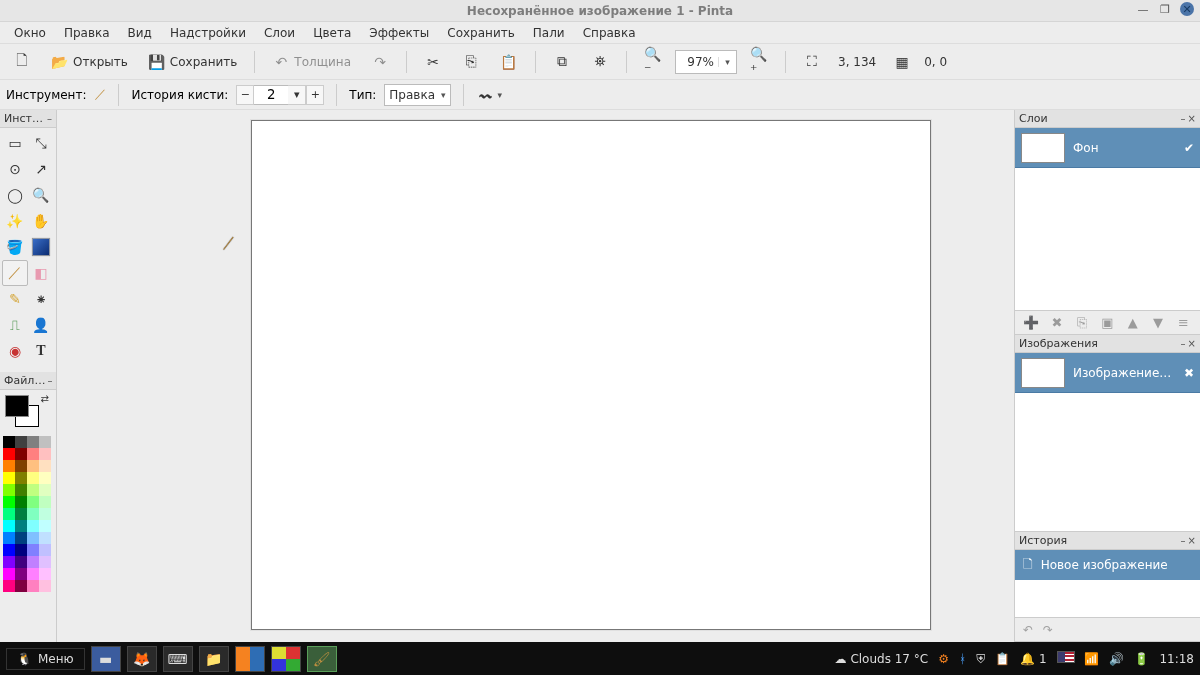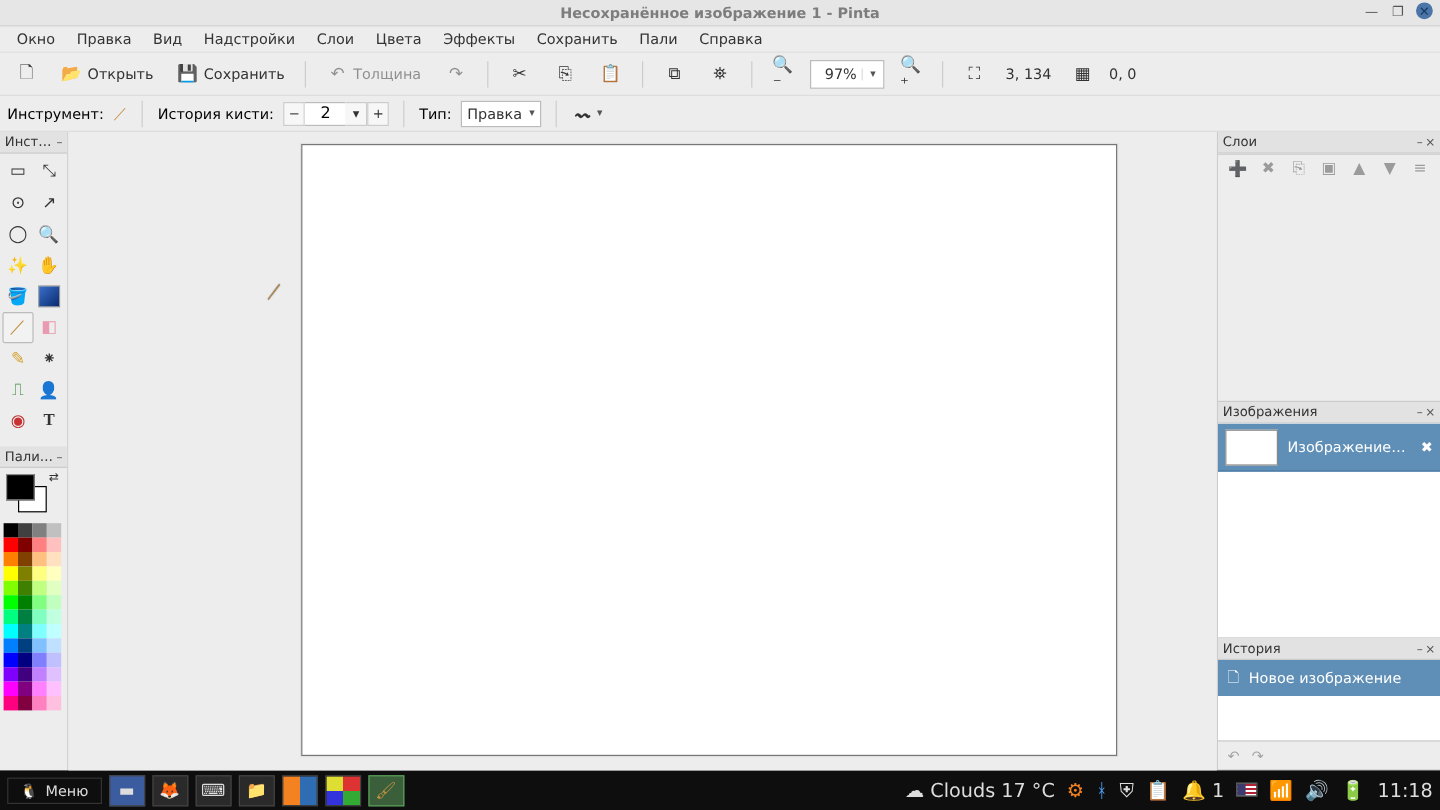--- a/index.html
+++ b/index.html
@@ -65,21 +65,21 @@
   .img-row .x { font-weight: bold; cursor: pointer; }
   .hist-row { height: 30px; background: #5f8fb7; color: #fff; display: flex; align-items: center; padding: 0 8px; gap: 8px; }
   .hist-btns { height: 24px; background: #ededed; border-top: 1px solid #ccc; display: flex; align-items: center; padding: 0 8px; gap: 10px; }
   .hist-btns span { color: #555; cursor: pointer; opacity: 0.5;}
   
   .taskbar { height: 33px; background: #0e0e0e; display: flex; align-items: center; padding: 0 6px; gap: 6px; color: #ddd; }
   .taskbar .task { width: 30px; height: 26px; background: #2a2a2a; border: 1px solid #444; display: flex; align-items: center; justify-content: center; font-size: 14px; cursor: pointer; }
   .taskbar .task.active { background: #3a5f3a; border-color: #5a9f5a; }
   .taskbar .menu-btn { display: flex; align-items: center; gap: 6px; padding: 3px 10px; border: 1px solid #333; cursor: pointer; }
   .traysep { flex: 1; }
-  .tray { display: flex; align-items: center; gap: 10px; font-size: 16px; }
+  .tray { display: flex; align-items: center; gap: 10px; font-size: 12px; }
   .tray span { cursor: pointer; }
   .flag { display:inline-block;width:18px;height:12px;background:linear-gradient(#3c3b6e 0 100%) left/7px 100% no-repeat, repeating-linear-gradient(#b22234 0 1.7px,#fff 1.7px 3.4px); border:1px solid #555;}
 </style>
 </head>
 <body>
 
 <div class="titlebar">
   <span class="title">Несохранённое изображение 1 - Pinta</span>
   <div class="wbtns">
     <span>—</span>
@@ -206,21 +206,21 @@
       <span class="toolbtn" style="color:#e89ab0;">◧</span>
       <span class="toolbtn" style="color:#d4a537;">✎</span>
       <span class="toolbtn">⁕</span>
       <span class="toolbtn" style="color:#3a8a3a;">⎍</span>
       <span class="toolbtn" style="color:#c77c44;">👤</span>
       <span class="toolbtn" style="color:#c73333">◉</span>
       <span class="toolbtn" style="font-weight:bold;font-family:serif;">T</span>
     </div>
     <div style="flex:0 0 6px"></div>
     <div class="panel-hdr">
-      <span>Пали…</span>
+      <span>Файл…</span>
       <span class="pbtns"><span>–</span></span>
     </div>
     <div class="pal-colors">
       <div class="fgbg">
         <div class="bg"></div>
         <div class="fg"></div>
         <span class="swap">⇄</span>
       </div>
       <div class="swatches" id="swatches">
           <div class="swatch" style="background: rgb(0, 0, 0);"></div>
@@ -283,20 +283,27 @@
     <div class="canvas"></div>
     <span class="cursor-brush">／</span>
   </div>
 
   <div class="rightcol">
     <div class="rpanel" style="flex:0 0 225px;">
       <div class="panel-hdr">
         <span>Слои</span>
         <span class="pbtns"><span>–</span><span>×</span></span>
       </div>
+      <div class="body">
+        <div class="layer-row">
+          <div class="thumb"></div>
+          <span class="name">Фон</span>
+          <span class="vis">✔</span>
+        </div>
+      </div>
       <div class="layer-btns">
         <span>➕</span>
         <span>✖</span>
         <span>⎘</span>
         <span>▣</span>
         <span>▲</span>
         <span>▼</span>
         <span>≡</span>
       </div>
     </div>

